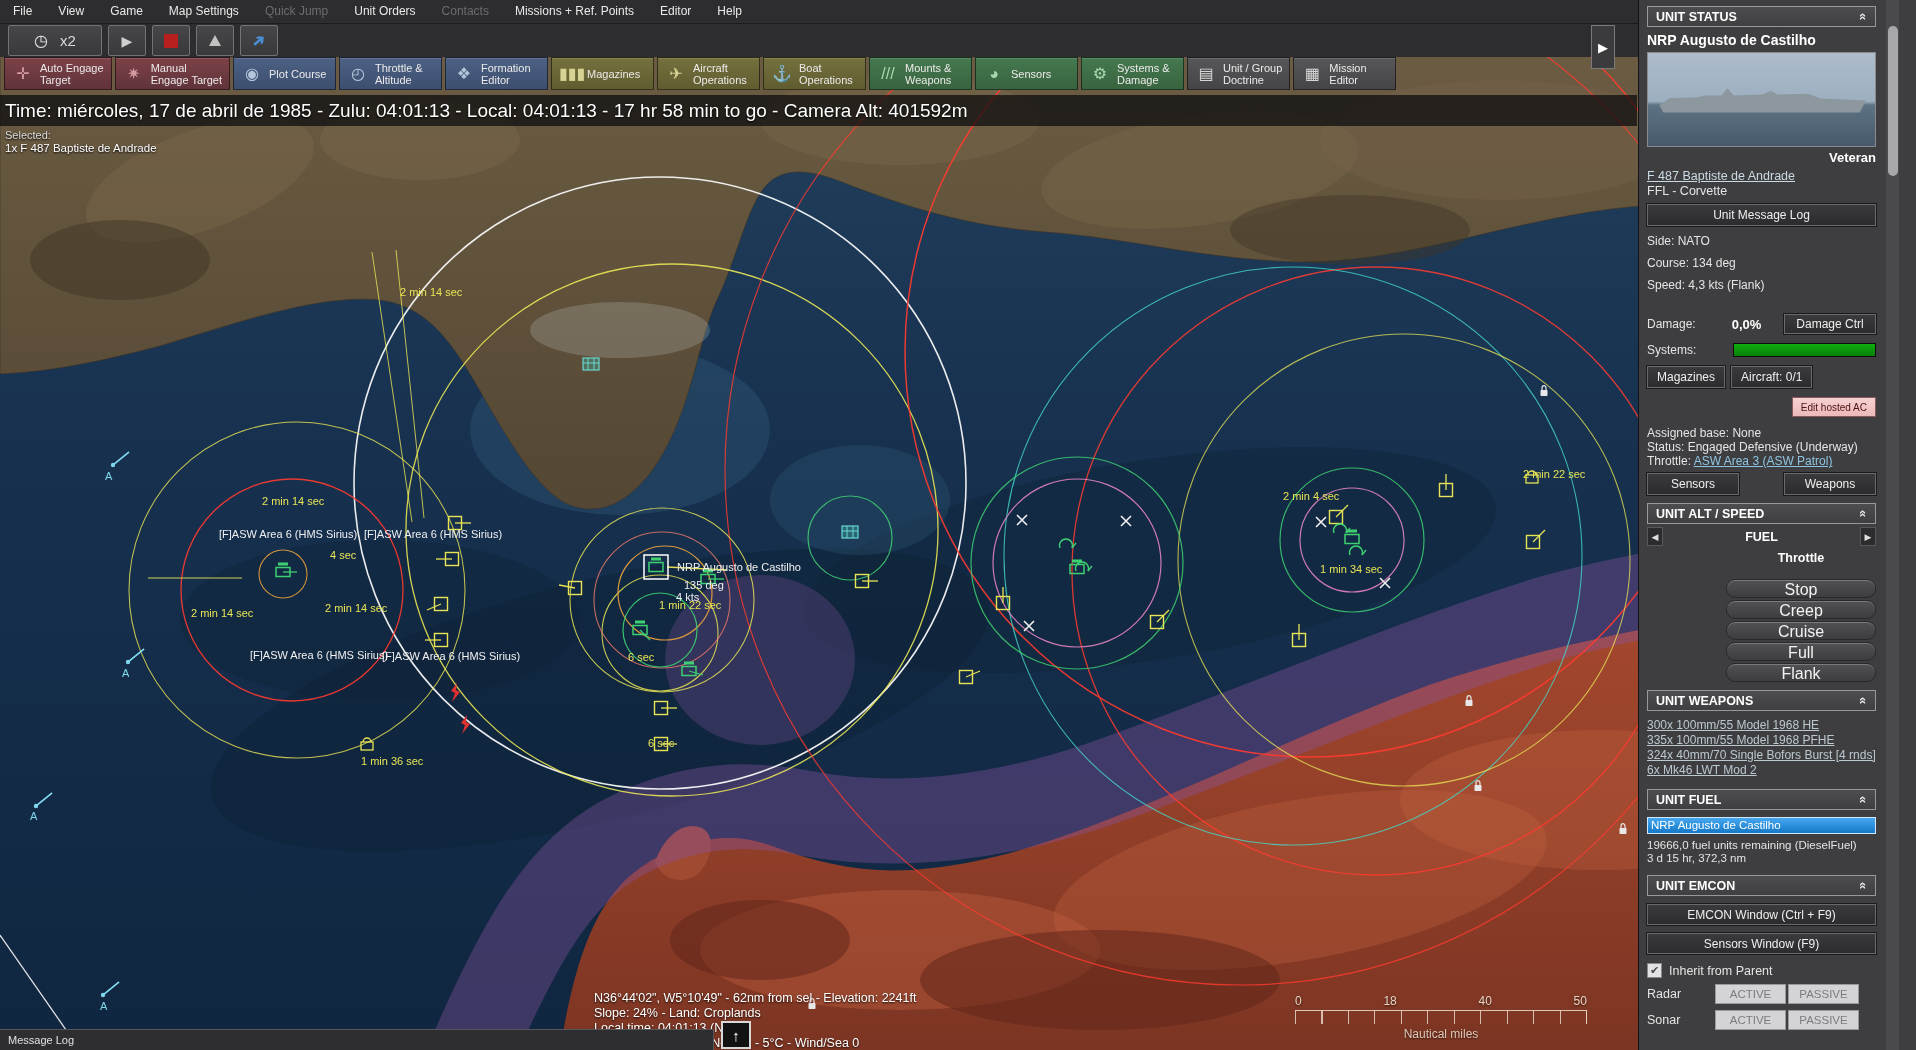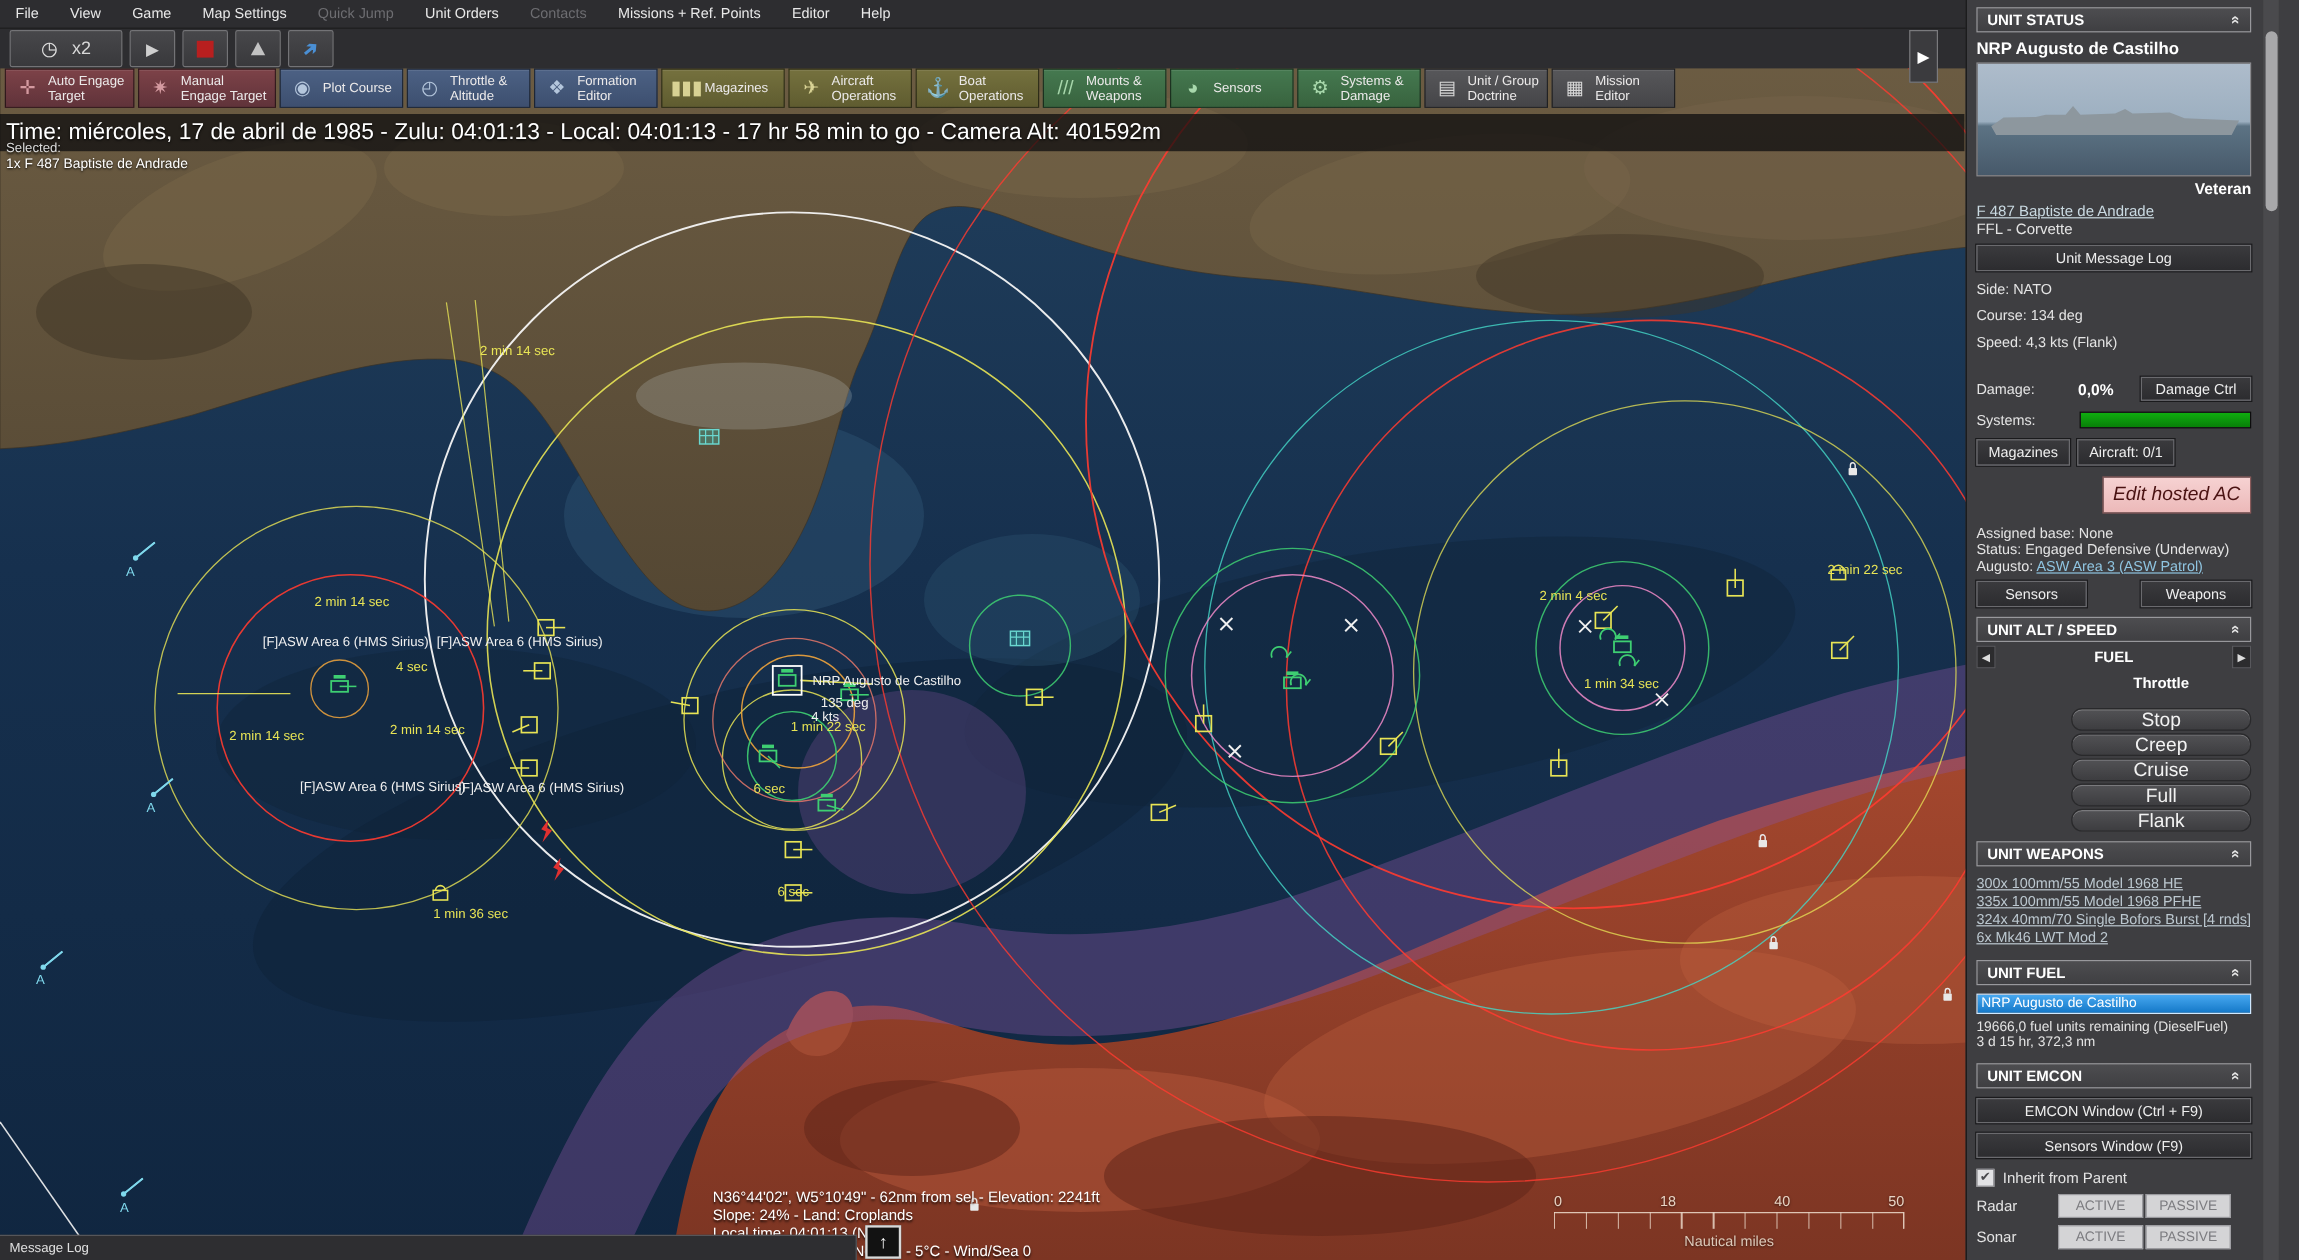--- a/index.html
+++ b/index.html
@@ -37,21 +37,21 @@
   .c-red{background:linear-gradient(#7d4248,#60333a);}   .c-red .ribbon-icon{color:#d49aa0;}
   .c-blue{background:linear-gradient(#4c6184,#3d4f6f);}  .c-blue .ribbon-icon{color:#b4c6dc;}
   .c-olive{background:linear-gradient(#75713e,#5f5c30);} .c-olive .ribbon-icon{color:#d8d294;}
   .c-green{background:linear-gradient(#457950,#38633e);} .c-green .ribbon-icon{color:#a8d8ac;}
   .c-gray{background:linear-gradient(#57575a,#454548);}  .c-gray .ribbon-icon{color:#d6d6d6;}
 
   
   .timebar{position:absolute;top:95px;left:0;width:1637px;height:31px;background:rgba(10,10,12,.72);
            color:#fff;font-size:19px;line-height:31px;padding-left:5px;white-space:nowrap;z-index:15;
            box-sizing:border-box;text-shadow:0 1px 2px #000;}
-  .selected-info{position:absolute;top:118px;left:5px;z-index:15;text-shadow:0 1px 2px #000;}
+  .selected-info{position:absolute;top:129px;left:5px;z-index:15;text-shadow:0 1px 2px #000;}
   .sel-label{font-size:11px;color:#ddd;}
   .sel-value{font-size:11.5px;color:#fff;margin-top:1px;}
 
   .expand-btn{position:absolute;left:1591px;top:25px;width:24px;height:44px;background:#3b3b3e;
               border:1px solid #7a7a7d;color:#fff;display:flex;align-items:center;justify-content:center;
               font-size:13px;z-index:29;box-sizing:border-box;}
 
   
   .statuslines{position:absolute;left:594px;top:991px;z-index:14;color:#fff;font-size:12.5px;
                line-height:15px;text-shadow:0 1px 2px rgba(0,0,0,.85);}
@@ -95,22 +95,22 @@
   .damage-row{display:flex;align-items:center;margin-top:22px;}
   .damage-row .dmg-label{width:62px;}
   .damage-row .dmg-value{flex:1;text-align:center;font-weight:bold;font-size:13px;color:#fff;}
   .damage-row .btn{width:92px;height:20px;}
   .systems-row{display:flex;align-items:center;margin-top:9px;}
   .systems-row .sys-label{width:86px;}
   .sys-bar{flex:1;height:12px;background:linear-gradient(#0fae0f,#087f08);border:1px solid #0d0d0d;}
   .magrow{display:flex;gap:6px;margin-top:9px;}
   .magrow .btn{height:22px;padding:0 9px;}
   .editrow{text-align:right;margin-top:9px;}
-  .btn-edit-ac{height:31px;padding:0 8px;background:linear-gradient(#f6d2d2,#ecb9b9);color:#4a1212;
-               border:1px solid #8a5a5a;box-shadow:none;font-size:16px;font-style:italic;}
+  .btn-edit-ac{height:20px;padding:0 8px;background:linear-gradient(#f6d2d2,#ecb9b9);color:#4a1212;
+               border:1px solid #8a5a5a;box-shadow:none;font-size:10px;}
   .small-lines{margin-top:9px;font-size:12px;line-height:14px;}
   .mission-link{color:#8fc4e0;text-decoration:underline;}
   .sw-row{display:flex;justify-content:space-between;margin-top:5px;}
   .sw-row .btn{width:92px;height:22px;}
   .mt-panel{margin-top:8px;}
   .unit-row{display:flex;align-items:center;margin-top:3px;}
   .arrow-btn{width:16px;height:19px;background:#2c2c2e;border:1px solid #58585c;color:#ddd;font-size:9px;
              display:flex;align-items:center;justify-content:center;box-sizing:border-box;}
   .unit-row .grp{flex:1;text-align:center;font-weight:bold;font-size:12.5px;color:#fff;}
   .throttle-label{width:150px;margin-left:auto;text-align:center;font-weight:bold;font-size:12.5px;
@@ -597,21 +597,21 @@
   <div class="magrow">
     <button class="btn">Magazines</button>
     <button class="btn">Aircraft: 0/1</button>
   </div>
   <div class="editrow">
     <button class="btn btn-edit-ac">Edit hosted AC</button>
   </div>
   <div class="small-lines">
     <div>Assigned base: None</div>
     <div>Status: Engaged Defensive (Underway)</div>
-    <div><span>Augusto: </span><a href="#" class="mission-link">ASW Area 3 (ASW Patrol)</a></div>
+    <div><span>Throttle: </span><a href="#" class="mission-link">ASW Area 3 (ASW Patrol)</a></div>
   </div>
   <div class="sw-row">
     <button class="btn">Sensors</button>
     <button class="btn">Weapons</button>
   </div>
 
   <div class="p-head mt-panel">
     <span>UNIT ALT / SPEED</span>
     <span class="chev">«</span>
   </div>

